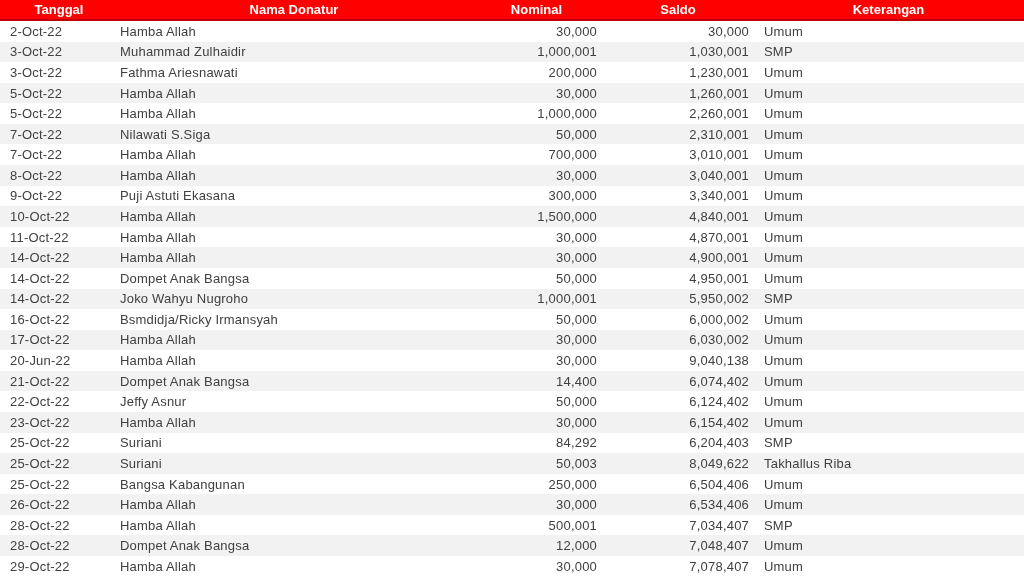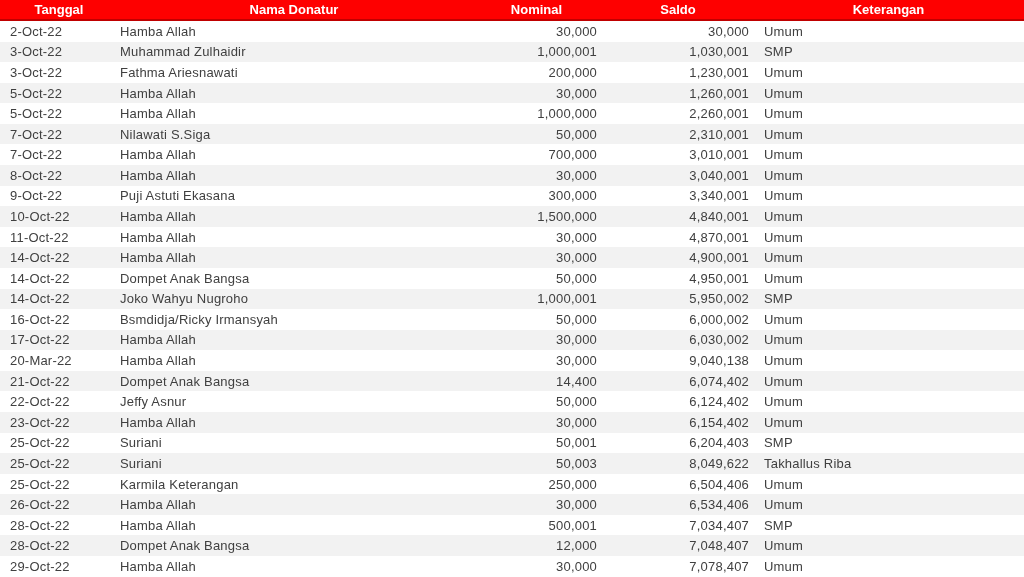--- a/index.html
+++ b/index.html
@@ -170,21 +170,21 @@
         <div class="cell col-keterangan">Umum</div>
       </div>
       <div class="trow">
         <div class="cell col-tanggal">17-Oct-22</div>
         <div class="cell col-nama">Hamba Allah</div>
         <div class="cell col-nominal">30,000</div>
         <div class="cell col-saldo">6,030,002</div>
         <div class="cell col-keterangan">Umum</div>
       </div>
       <div class="trow">
-        <div class="cell col-tanggal">20-Mar-22</div>
+        <div class="cell col-tanggal">20-Jun-22</div>
         <div class="cell col-nama">Hamba Allah</div>
         <div class="cell col-nominal">30,000</div>
         <div class="cell col-saldo">9,040,138</div>
         <div class="cell col-keterangan">Umum</div>
       </div>
       <div class="trow">
         <div class="cell col-tanggal">21-Oct-22</div>
         <div class="cell col-nama">Dompet Anak Bangsa</div>
         <div class="cell col-nominal">14,400</div>
         <div class="cell col-saldo">6,074,402</div>
@@ -200,34 +200,34 @@
       <div class="trow">
         <div class="cell col-tanggal">23-Oct-22</div>
         <div class="cell col-nama">Hamba Allah</div>
         <div class="cell col-nominal">30,000</div>
         <div class="cell col-saldo">6,154,402</div>
         <div class="cell col-keterangan">Umum</div>
       </div>
       <div class="trow">
         <div class="cell col-tanggal">25-Oct-22</div>
         <div class="cell col-nama">Suriani</div>
-        <div class="cell col-nominal">50,001</div>
+        <div class="cell col-nominal">84,292</div>
         <div class="cell col-saldo">6,204,403</div>
         <div class="cell col-keterangan">SMP</div>
       </div>
       <div class="trow">
         <div class="cell col-tanggal">25-Oct-22</div>
         <div class="cell col-nama">Suriani</div>
         <div class="cell col-nominal">50,003</div>
         <div class="cell col-saldo">8,049,622</div>
         <div class="cell col-keterangan">Takhallus Riba</div>
       </div>
       <div class="trow">
         <div class="cell col-tanggal">25-Oct-22</div>
-        <div class="cell col-nama">Karmila Keterangan</div>
+        <div class="cell col-nama">Bangsa Kabangunan</div>
         <div class="cell col-nominal">250,000</div>
         <div class="cell col-saldo">6,504,406</div>
         <div class="cell col-keterangan">Umum</div>
       </div>
       <div class="trow">
         <div class="cell col-tanggal">26-Oct-22</div>
         <div class="cell col-nama">Hamba Allah</div>
         <div class="cell col-nominal">30,000</div>
         <div class="cell col-saldo">6,534,406</div>
         <div class="cell col-keterangan">Umum</div>

